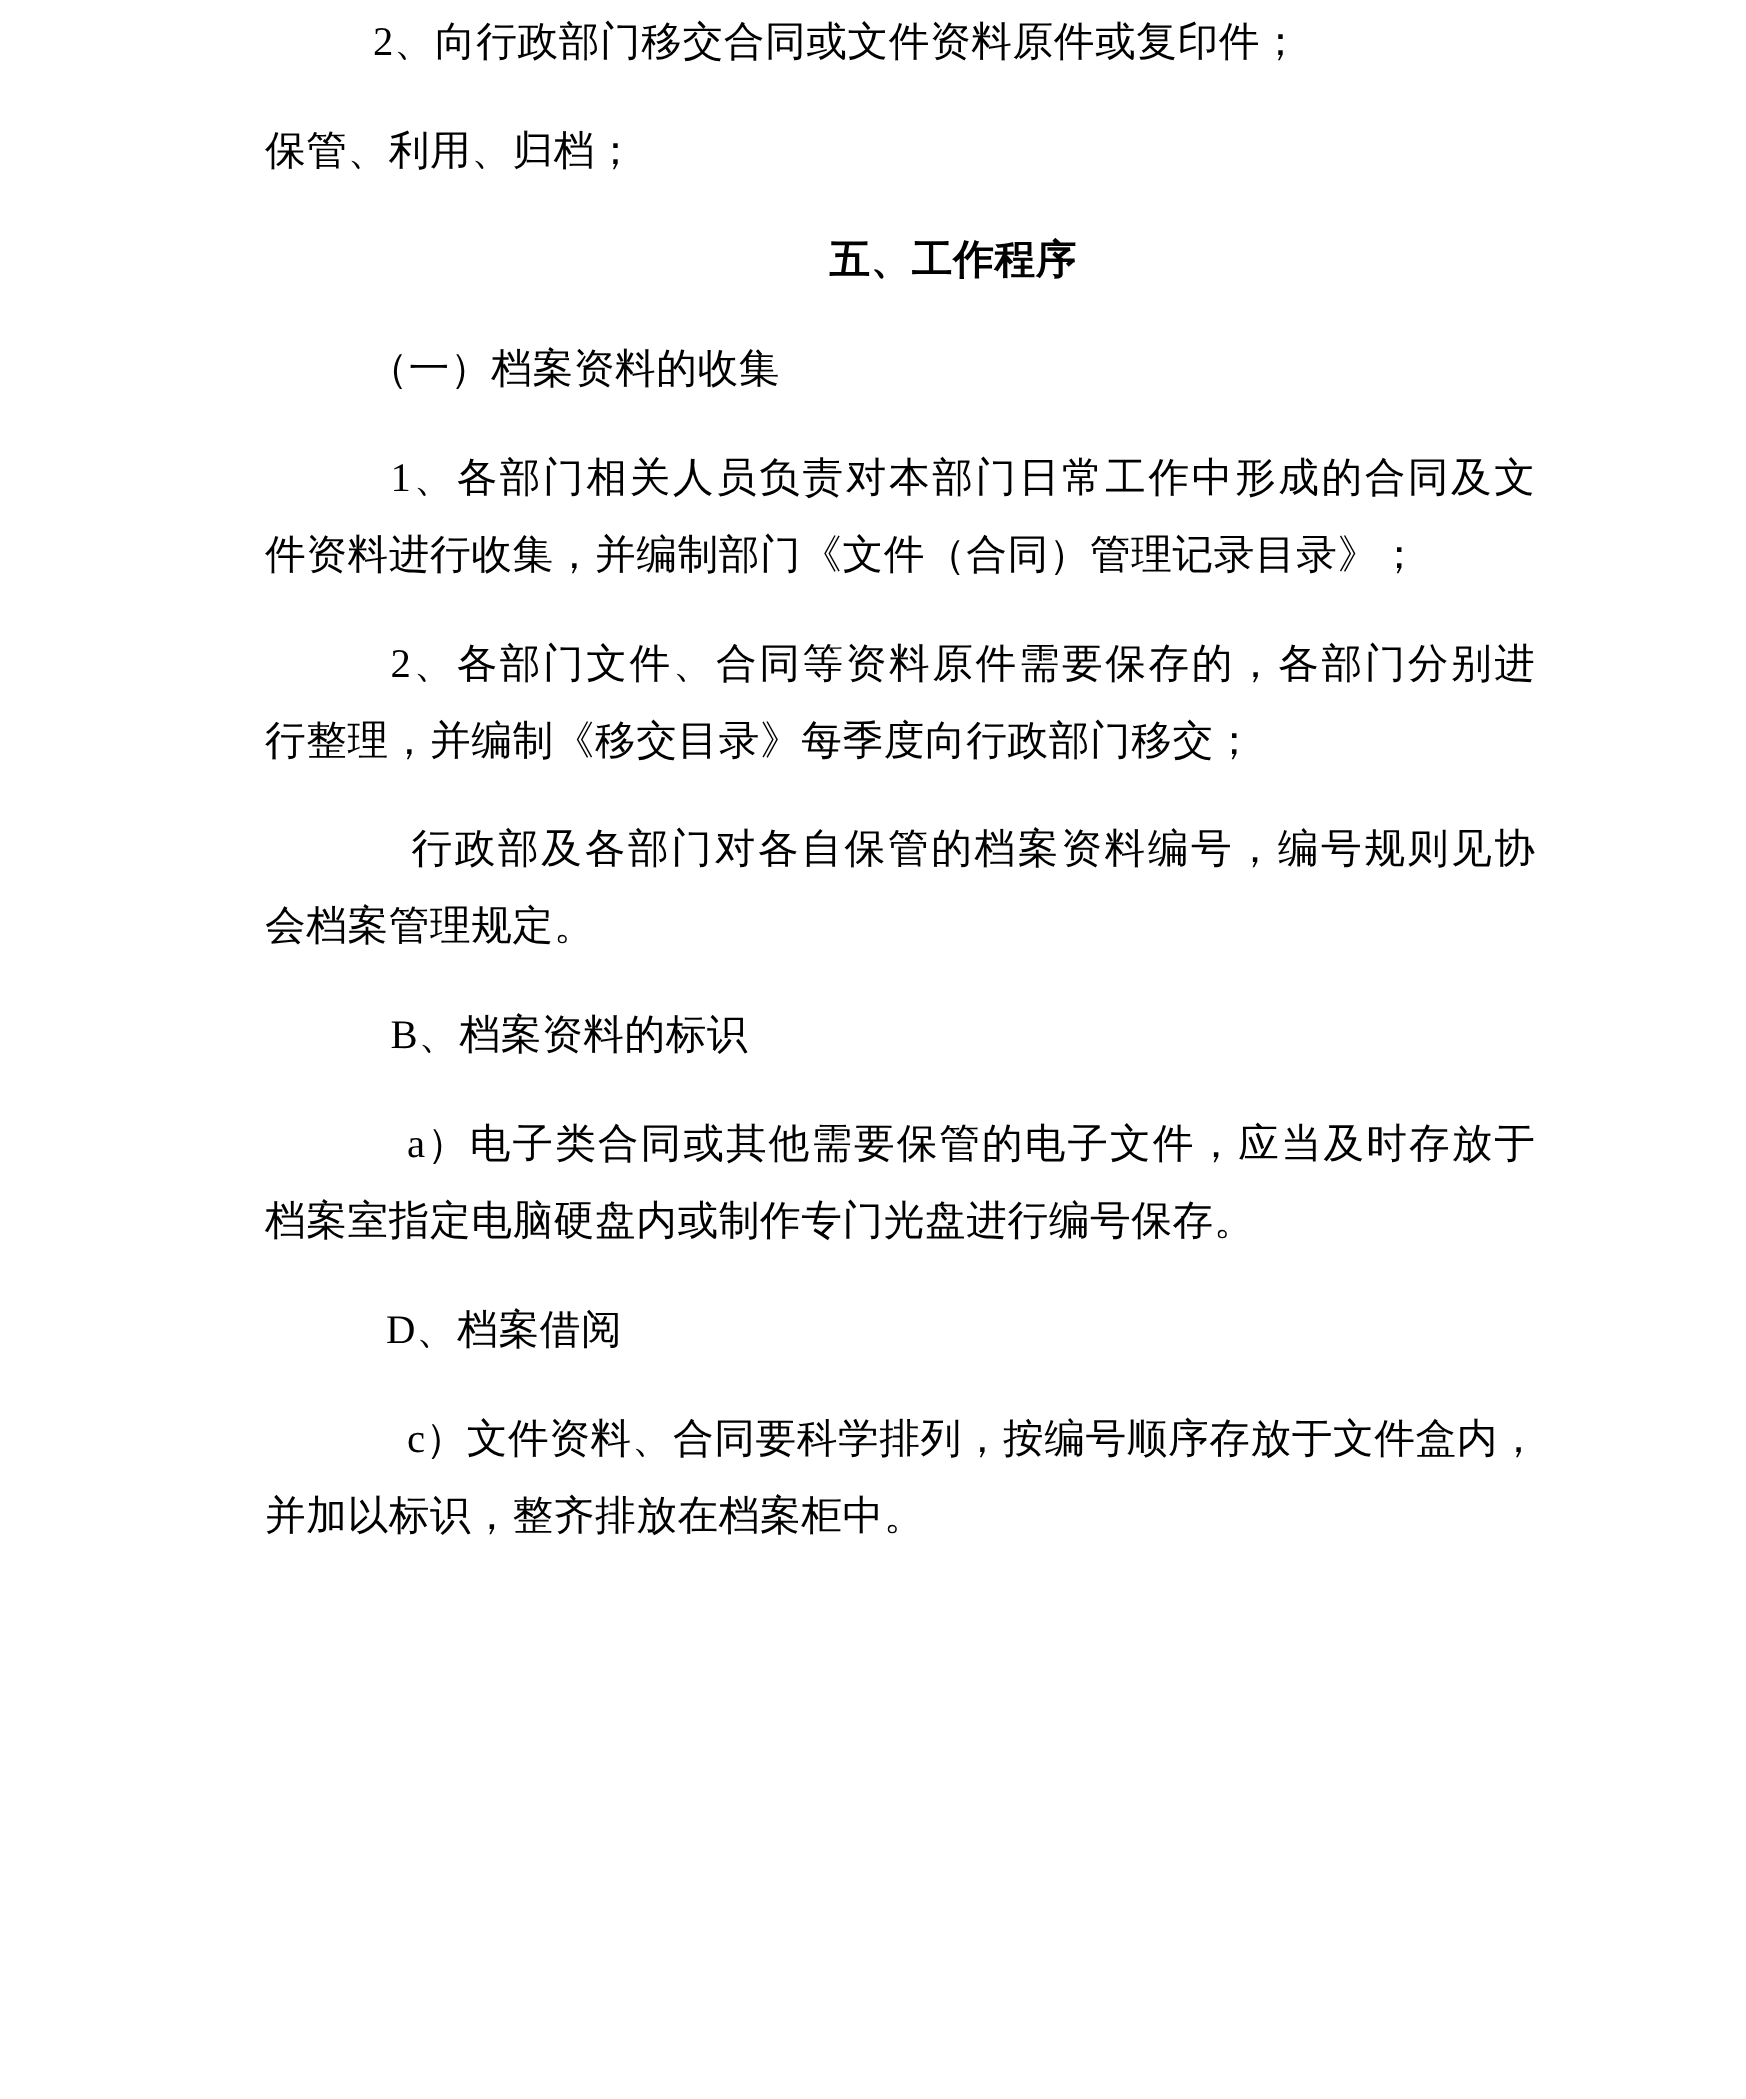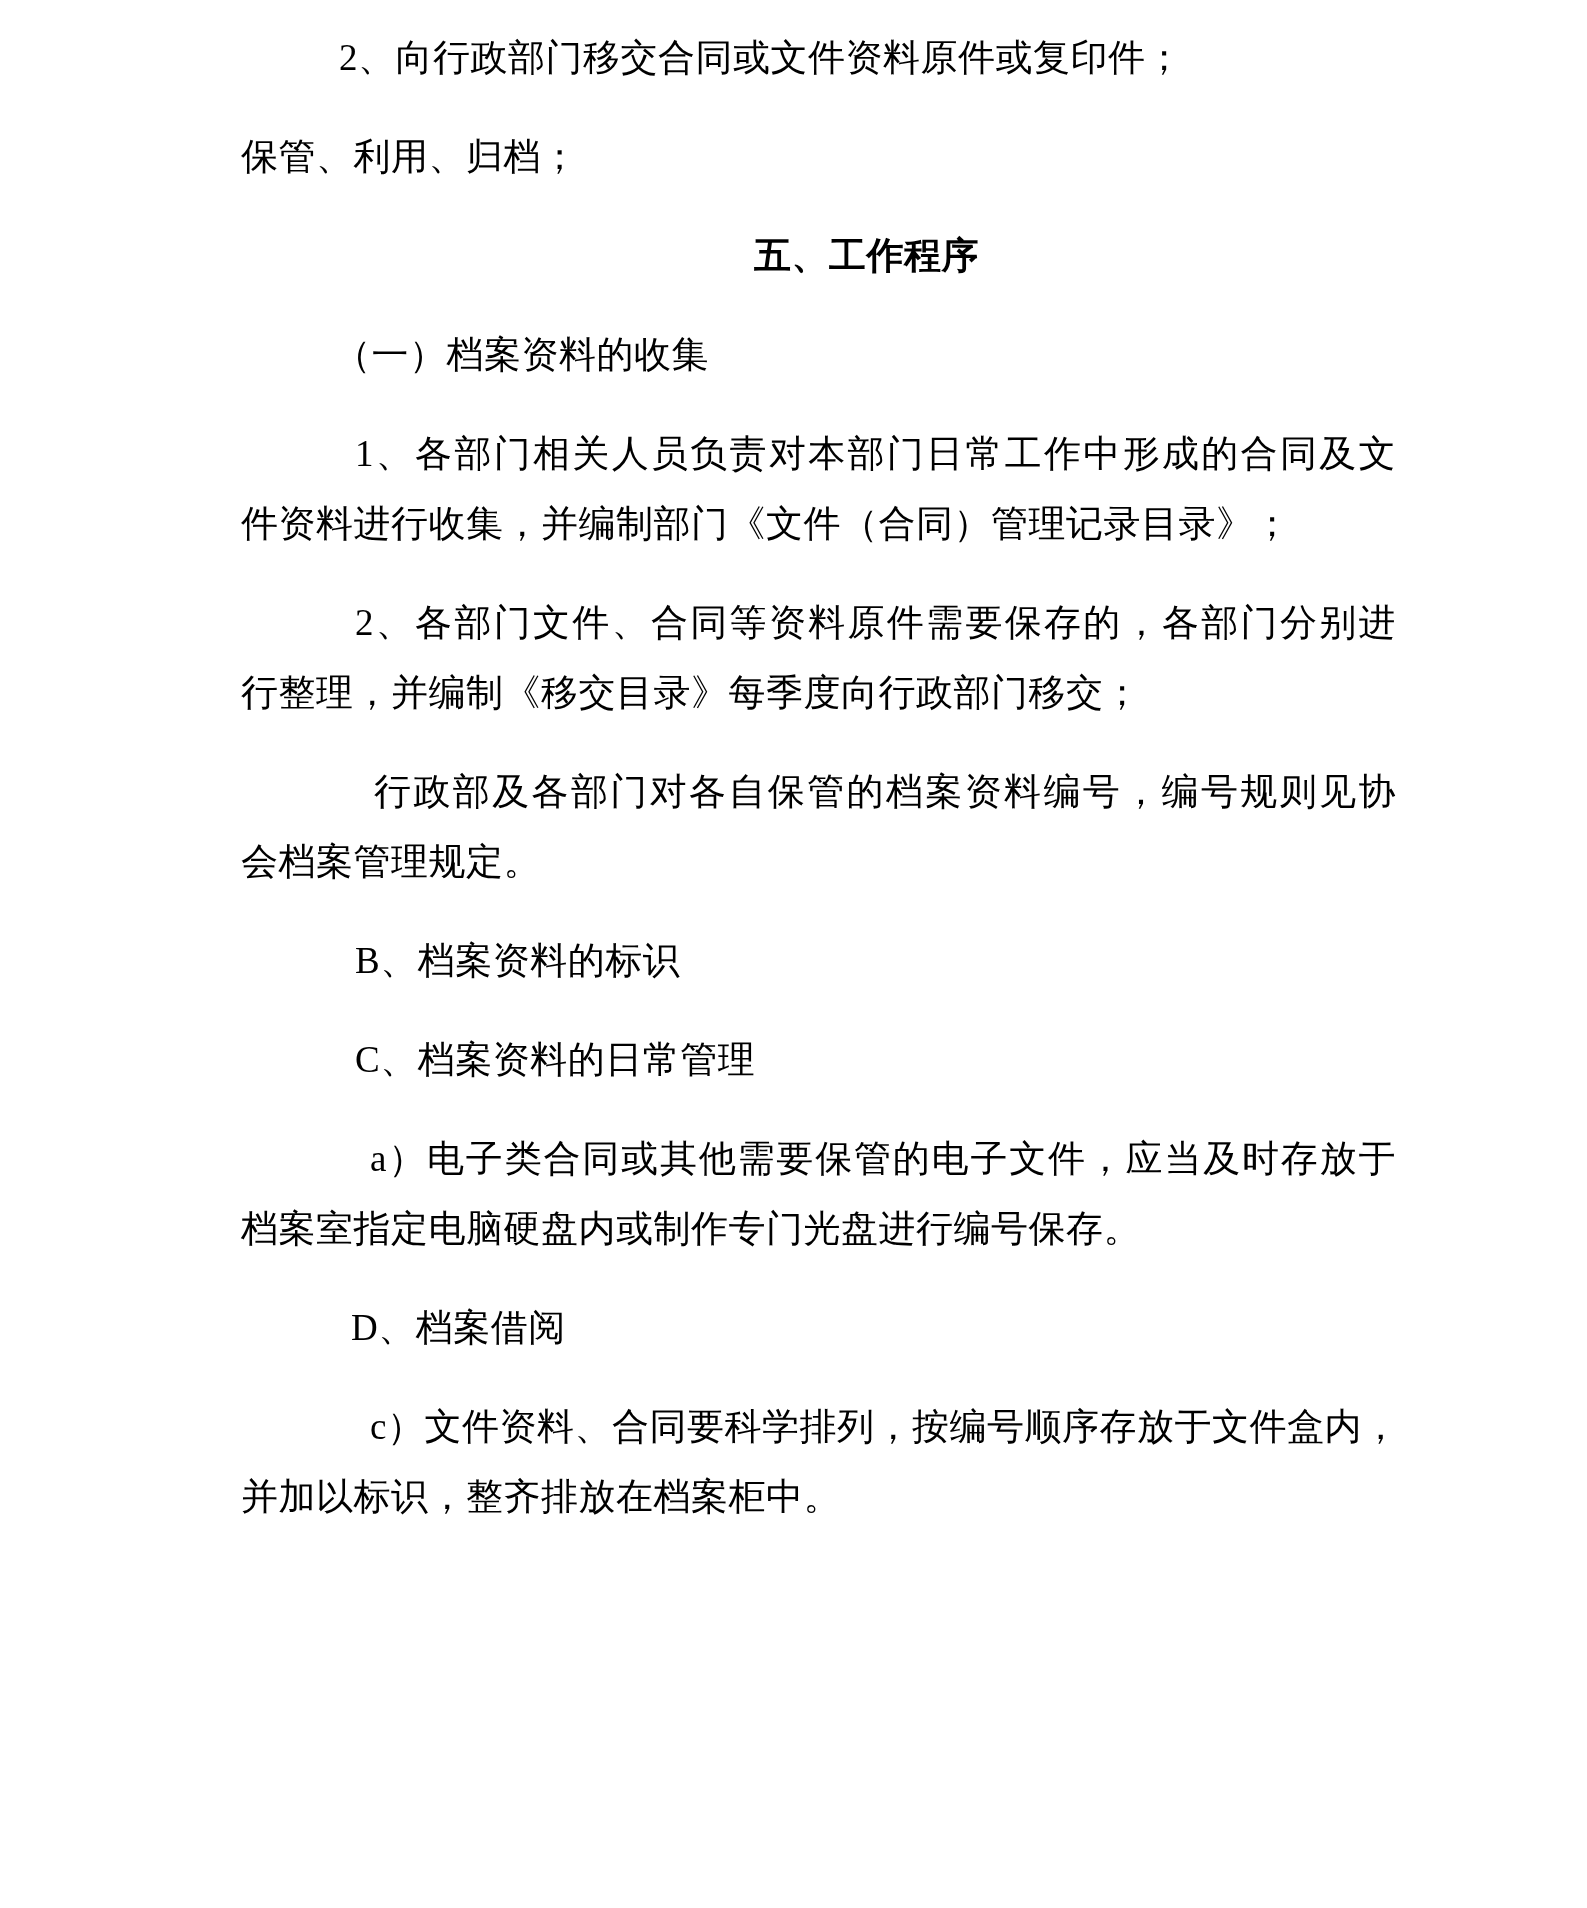--- a/index.html
+++ b/index.html
@@ -6,21 +6,21 @@
     margin: 0;
     padding: 0;
     background: #ffffff;
   }
   .page {
     position: relative;
     width: 1587px;
     height: 1908px;
     background: #ffffff;
     box-sizing: border-box;
-    padding: 23px 191px 0 241px;
+    padding: 4px 191px 0 241px;
     color: #000000;
     font-family: "Liberation Serif", "DejaVu Serif", serif;
     overflow: hidden;
   }
   .para { margin: 0 0 29px 0; }
   .line {
     font-size: 37px;
     line-height: 70px;
     height: 70px;
     white-space: nowrap;
@@ -78,23 +78,20 @@
 
   <div class="para">
     <div class="line ind-d fill">行政部及各部门对各自保管的档案资料编号，编号规则见协</div>
     <div class="line">会档案管理规定。</div>
   </div>
 
   <div class="para">
     <div class="line ind-c">B、档案资料的标识</div>
   </div>
 
-  <div class="para">
-    <div class="line ind-c">C、档案资料的日常管理</div>
-  </div>
 
   <div class="para">
     <div class="line ind-e fill">a）电子类合同或其他需要保管的电子文件，应当及时存放于</div>
     <div class="line">档案室指定电脑硬盘内或制作专门光盘进行编号保存。</div>
   </div>
 
 
   <div class="para">
     <div class="line ind-g">D、档案借阅</div>
   </div>

